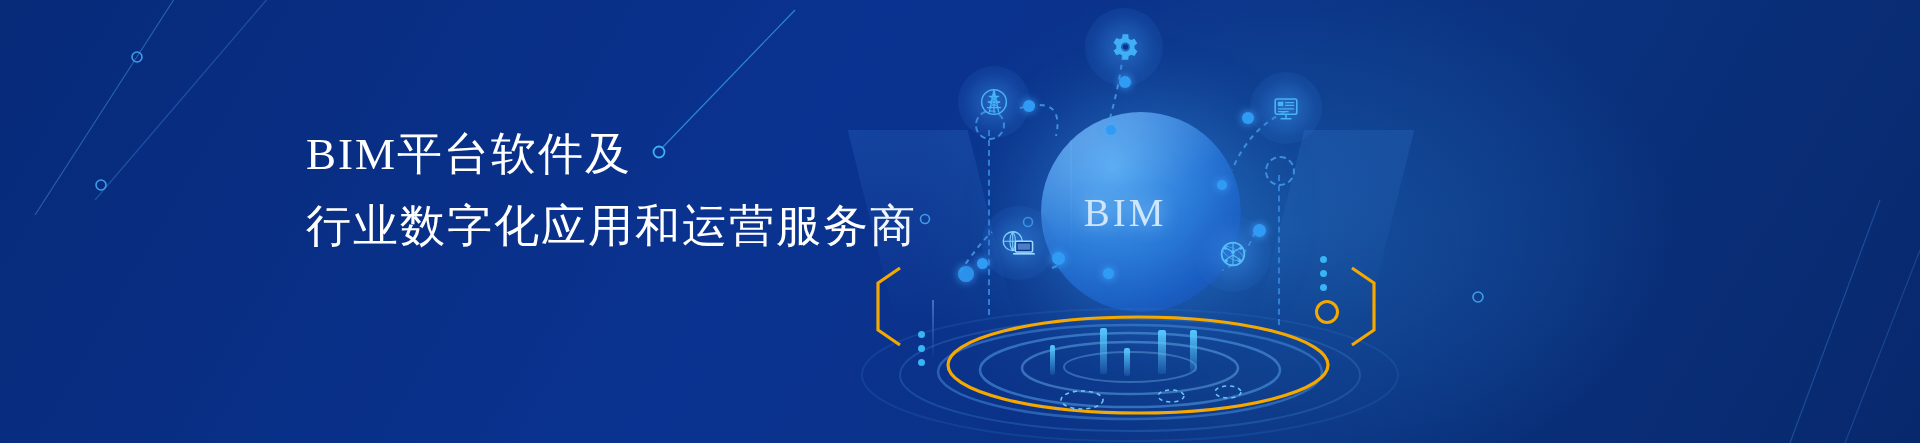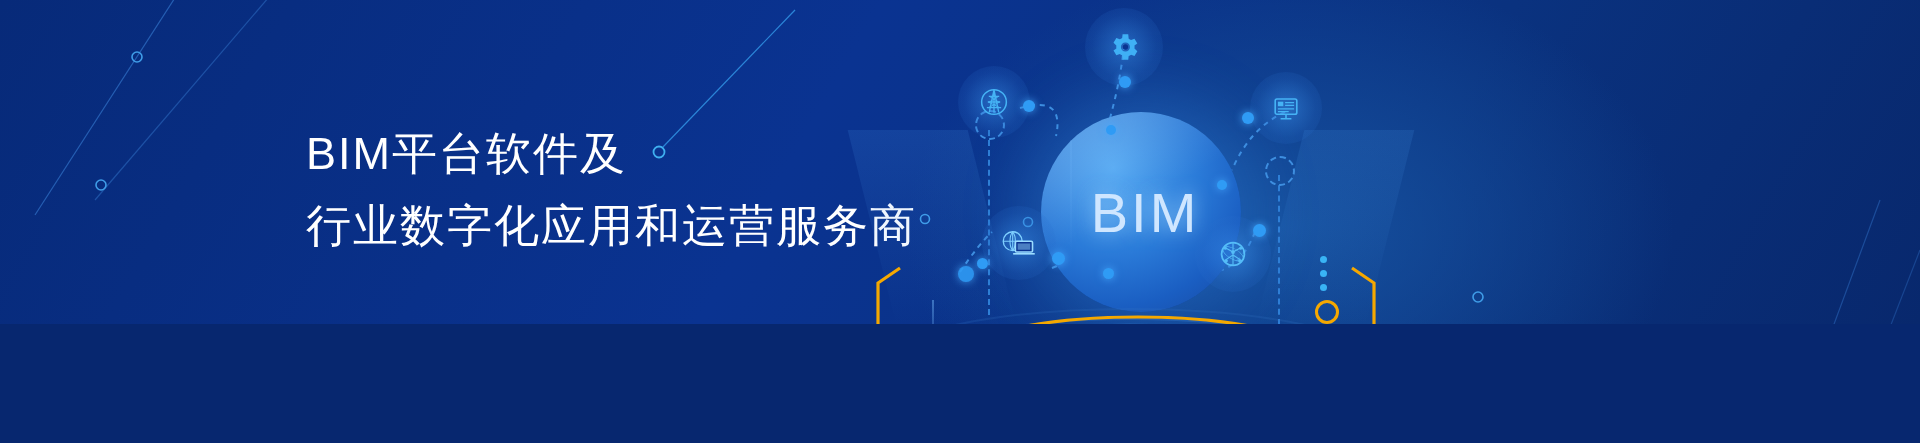--- a/index.html
+++ b/index.html
@@ -1,21 +1,21 @@
 <!DOCTYPE html>
 <html><head>
 <meta charset="utf-8">
 <style>
   html,body{margin:0;padding:0;background:#07276f;}
   #stage{
-    position:relative;width:1920px;height:324px;overflow:hidden;
+    position:relative;width:1920px;height:443px;overflow:hidden;
     background:
       radial-gradient(ellipse 620px 430px at 1290px 230px, #16519f 0%, rgba(18,72,160,0) 62%),
       linear-gradient(120deg,#072a79 0%,#0a3391 42%,#0a327f 72%,#08286d 100%);
-    font-family:Liberation Sans, sans-serif;
+    font-family:Liberation Serif, serif;
   }
   .deco-lines{position:absolute;inset:0;pointer-events:none;}
   
   .headline{
     position:absolute;left:306px;top:118px;width:640px;
     color:#ffffff;font-size:45px;line-height:72px;letter-spacing:2px;
     font-weight:400;white-space:nowrap;
   }
   .headline .ln{display:block;}
   
@@ -26,23 +26,23 @@
   .sphere{
     position:absolute;left:181px;top:112px;width:200px;height:200px;border-radius:50%;
     background:radial-gradient(circle at 36% 28%,#4fa6f2 0%,#2a7ad8 45%,#1a5ec2 72%,#17479f 100%);
     box-shadow:0 0 60px 18px rgba(52,138,228,.30);
   }
   .sphere-gloss{
     position:absolute;left:0;top:0;width:100%;height:100%;border-radius:50%;
     background:linear-gradient(150deg,rgba(255,255,255,.22) 0%,rgba(255,255,255,0) 48%);
   }
   .bim-text{
-    position:absolute;left:185px;top:112px;width:200px;height:200px;
+    position:absolute;left:165px;top:112px;width:200px;height:200px;
     display:flex;align-items:center;justify-content:center;
-    color:#cfe6ff;font-size:56px;letter-spacing:3px;font-weight:400;
+    color:#cfe6ff;font-size:39px;letter-spacing:3px;font-weight:400;
     text-shadow:0 0 18px rgba(160,215,255,.75);
   }
   .bubble{
     position:absolute;border-radius:50%;
     background:radial-gradient(circle at 50% 50%,rgba(57,142,232,.55) 0%,rgba(40,110,205,.22) 58%,rgba(30,90,180,0) 100%);
     display:flex;align-items:center;justify-content:center;
   }
   .bubble svg{display:block;}
   .node-dot{position:absolute;border-radius:50%;background:#2f9bf5;box-shadow:0 0 8px rgba(70,170,255,.9);}
   .dash-v{position:absolute;border-left:2px dashed #2f7fd6;}

